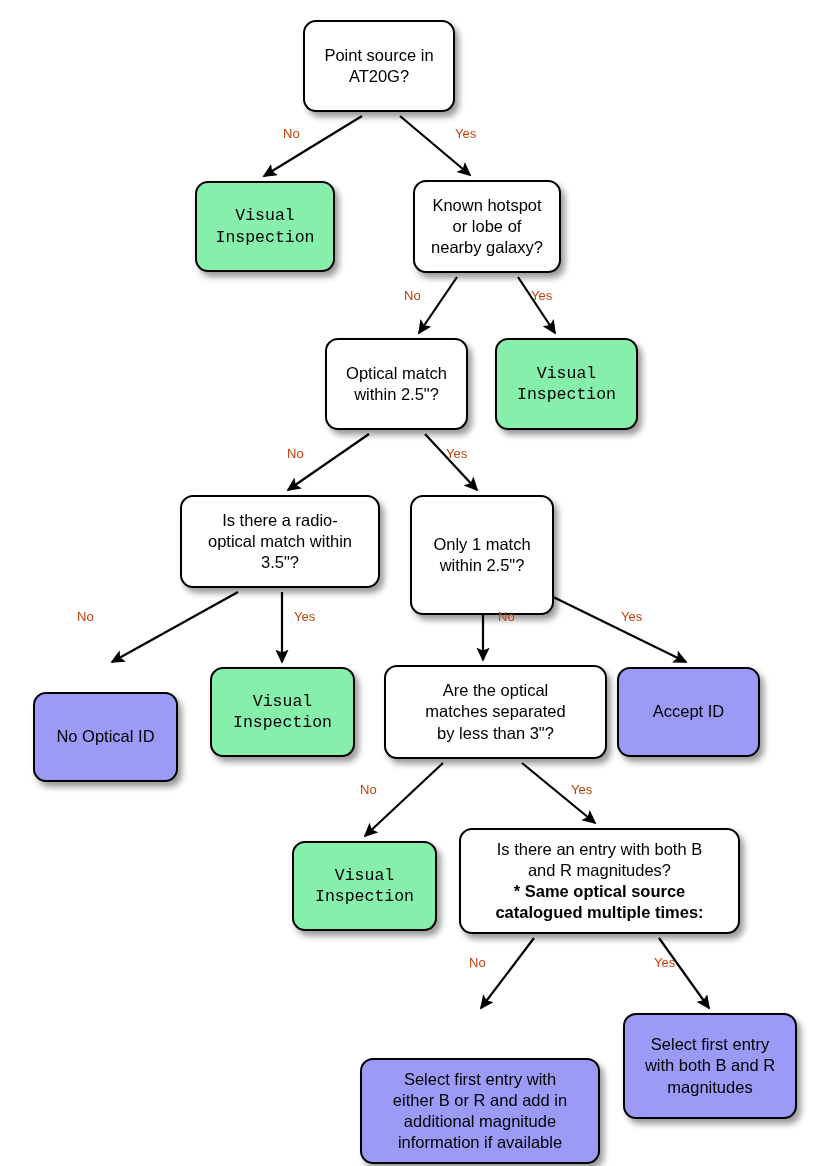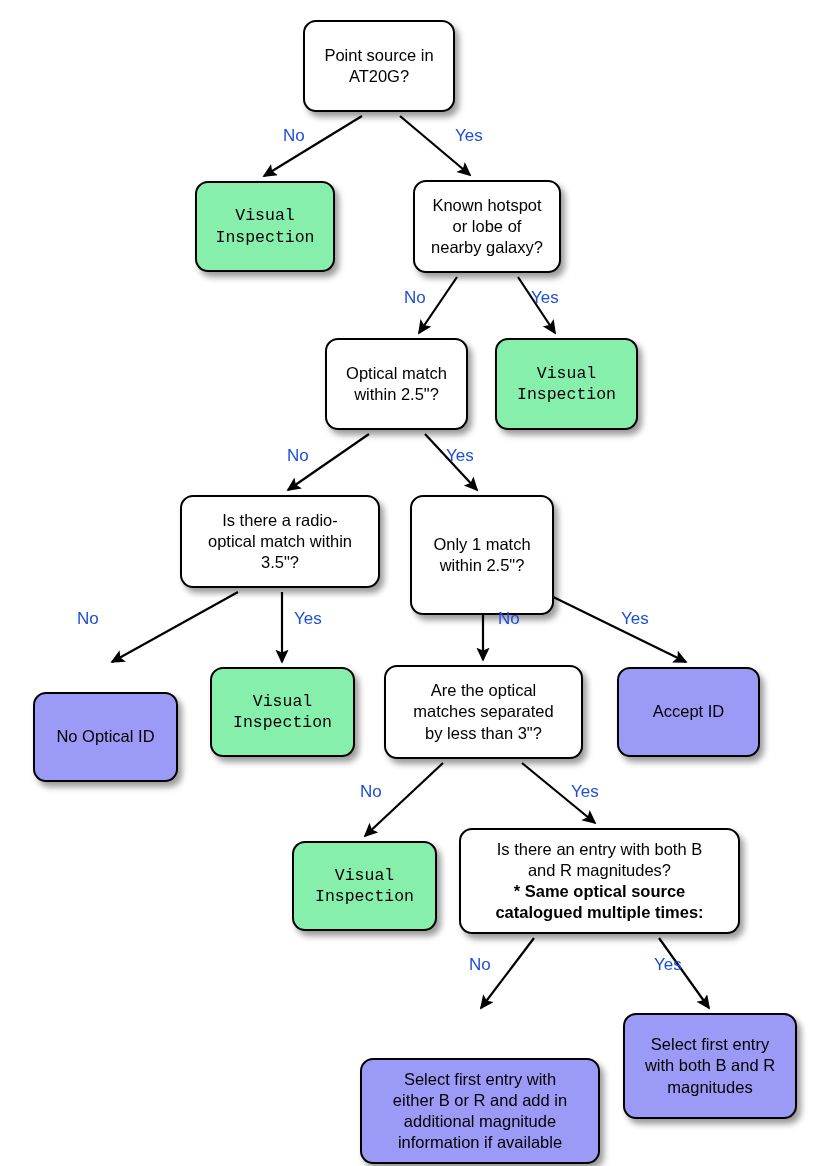--- a/index.html
+++ b/index.html
@@ -39,22 +39,22 @@
     box-shadow: 4px 5px 6px rgba(0,0,0,0.40);
     padding: 16px 6px;
     z-index: 2;
   }
   .node.pink { background: #86efac; font-family: Liberation Mono, monospace; }
   .node.blue { background: #9b9bf7; }
   .node-text { display: block; white-space: pre-line; }
   .node-text.bold-head { font-weight: bold; }
   .edge-label {
     position: absolute;
-    font-size: 17px;
-    color: #1d4ed8;
+    font-size: 13px;
+    color: #c2410c;
     white-space: nowrap;
     z-index: 3;
   }
 </style>
 </head>
 <body>
 
 <div id="canvas">
   <svg id="edge-layer" viewBox="0 0 830 1166" xmlns="http://www.w3.org/2000/svg">
     <defs>
@@ -128,21 +128,21 @@
         <div>
           <span class="node-text">No Optical ID</span>
         </div>
       </div>
       <div class="node pink" style="left: 210px; top: 667px; width: 145px; height: 90px;">
         <div>
           <span class="node-text">Visual
 Inspection</span>
         </div>
       </div>
-      <div class="node" style="left: 384px; top: 665px; width: 199px; height: 94px; align-items: center;">
+      <div class="node" style="left: 384px; top: 665px; width: 223px; height: 94px; align-items: center;">
         <div>
           <span class="node-text">Are the optical
 matches separated
 by less than 3"?</span>
         </div>
       </div>
       <div class="node blue" style="left: 617px; top: 667px; width: 143px; height: 90px;">
         <div>
           <span class="node-text">Accept ID</span>
         </div>

